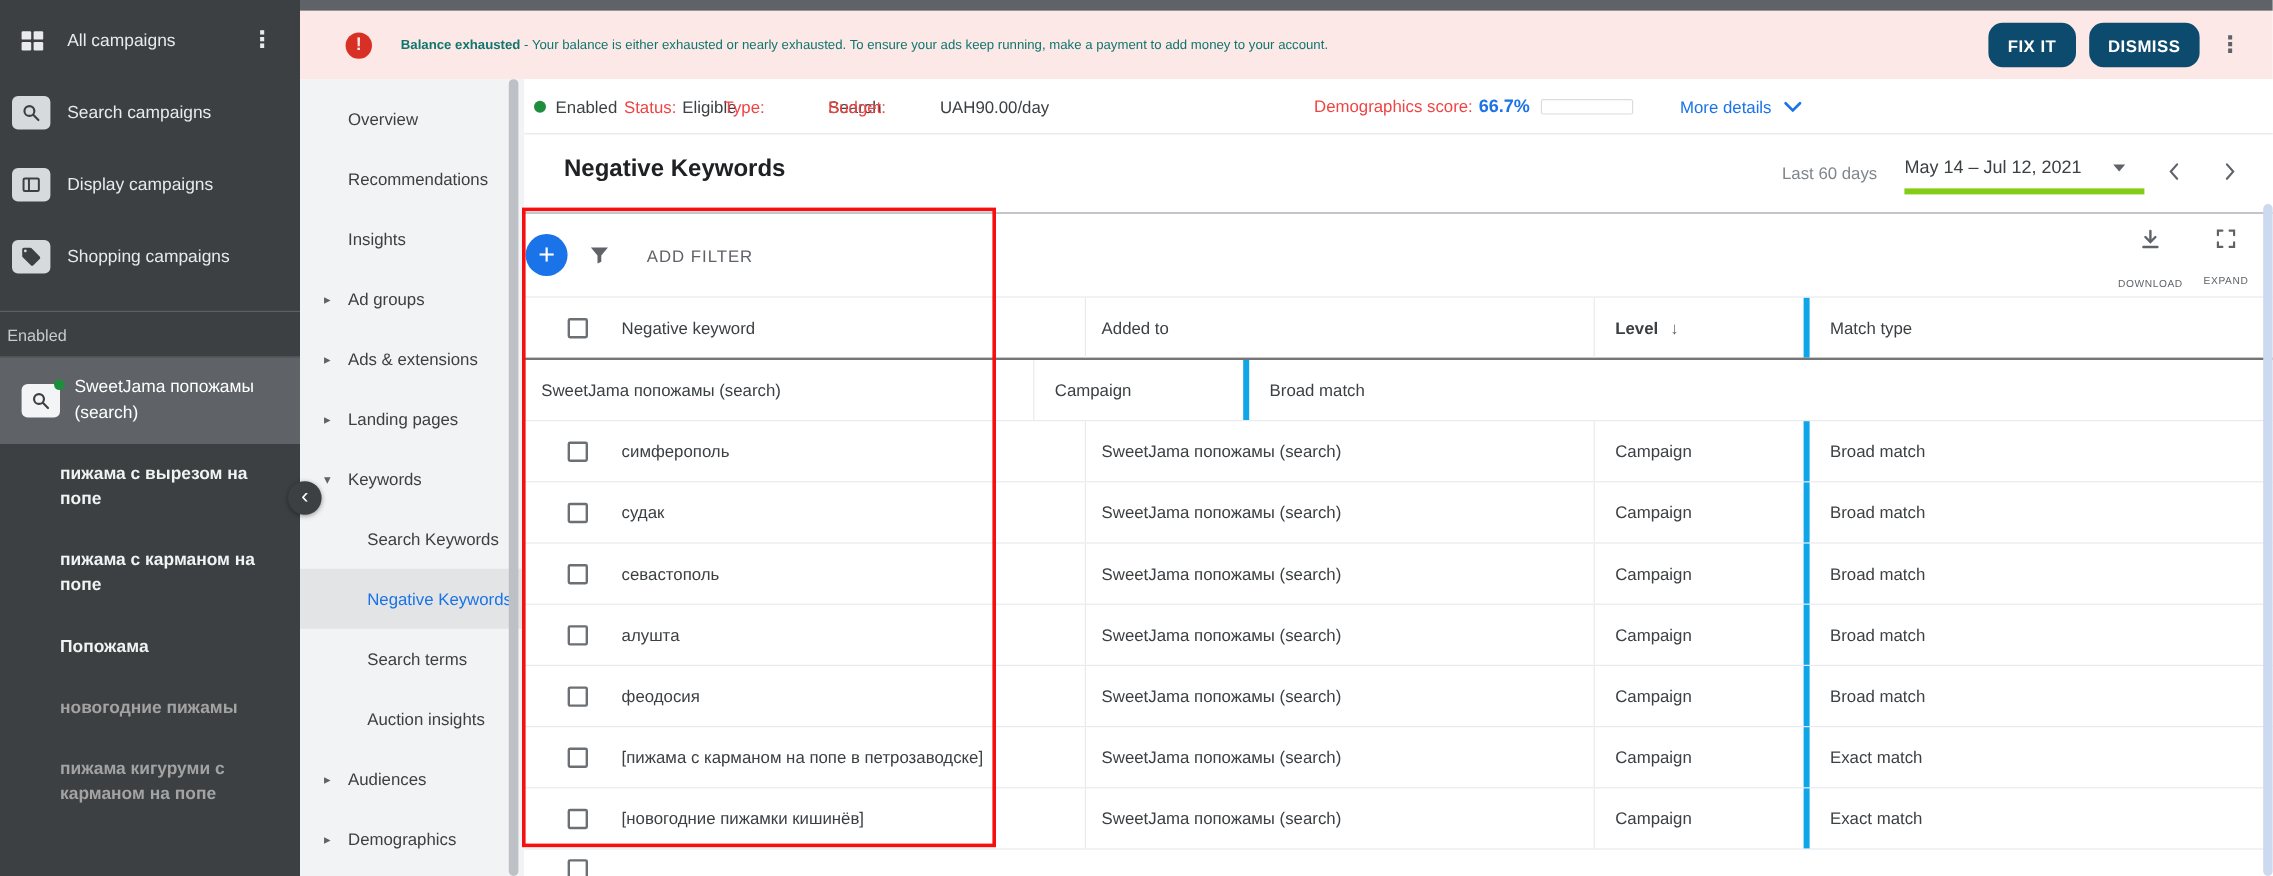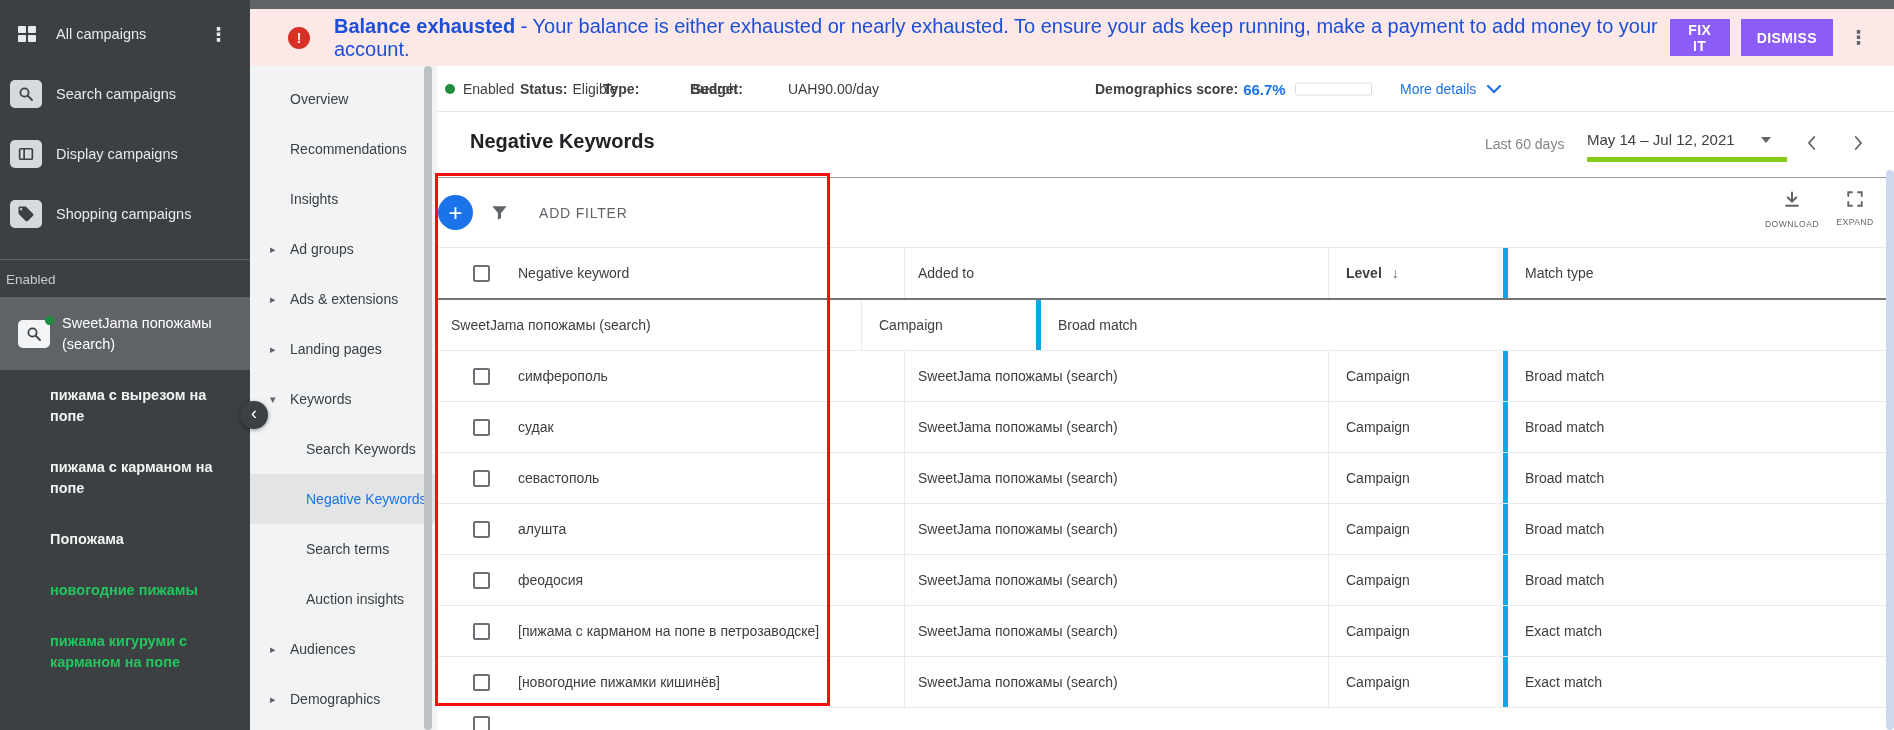--- a/index.html
+++ b/index.html
@@ -15,51 +15,51 @@
   .grid-slot { margin-left:12px; width:30px; height:28px; display:flex; align-items:center; justify-content:center; flex:none; }
   .kebab { color:#e8eaed; font-size:19px; font-weight:bold; letter-spacing:0; line-height:1; }
   .side-kebab { position:absolute; right:22px; top:50%; transform:translateY(-50%); }
   .side-divider { border-top:1px solid #5b6064; margin:0; }
   .section-label { padding:12px 0 10px 6px; font-size:13.5px; color:#c8cbce; }
   .campaign-selected { background:#5f6368; min-height:72px; display:flex; align-items:center; padding:10px 8px; cursor:pointer; }
   .campaign-selected .c-label { margin-left:12px; font-size:14.5px; font-weight:500; color:#fff; line-height:21px; }
   .icon-box.white { background:#f3f4f5; }
   .green-dot { position:absolute; right:-4px; top:-4px; width:9px; height:9px; border-radius:50%; background:#1e8e3e; }
   .adg { padding:15px 18px 15px 50px; font-size:14.5px; font-weight:700; line-height:21px; color:#f1f3f3; cursor:pointer; }
-  .adg.inactive { color:#22c55e; }
+  .adg.inactive { color:#a3a3a3; }
 
   
   .collapse-bubble { position:absolute; left:240px; top:401px; width:28px; height:28px; border-radius:50%; background:#3c4043; box-shadow:0 1px 4px rgba(0,0,0,.4); z-index:40; display:flex; align-items:center; justify-content:center; color:#fff; font-size:18px; cursor:pointer; }
   .collapse-bubble span { margin-top:-3px; }
 
   
   .top-strip { position:absolute; left:250px; top:0; width:1644px; height:9px; background:#5f6368; }
   .banner { position:absolute; left:250px; top:9px; width:1644px; height:57px; background:#fce8e6; display:flex; align-items:center; }
   .warn-icon { margin-left:38px; width:22px; height:22px; border-radius:50%; background:#d93025; color:#fce8e6; display:flex; align-items:center; justify-content:center; font-weight:bold; font-size:15px; flex:none; }
-  .banner-text { margin-left:24px; font-size:20px; color:#1d4ed8; }
+  .banner-text { margin-left:24px; font-size:11px; color:#0f766e; }
   .banner-text b { font-weight:700; }
   .banner-btns { margin-left:auto; display:flex; align-items:center; margin-right:26px; }
-  .red-btn { background:#8b5cf6; color:#fff; border:none; border-radius:0; height:37px; padding:0 16px; font-size:14px; font-weight:700; font-family:inherit; letter-spacing:.4px; margin-left:11px; cursor:pointer; }
+  .red-btn { background:#0c4a6e; color:#fff; border:none; border-radius:12px; height:37px; padding:0 16px; font-size:14px; font-weight:700; font-family:inherit; letter-spacing:.4px; margin-left:11px; cursor:pointer; }
   .banner-kebab { color:#5f6368; margin-left:16px; cursor:pointer; }
 
   
   .menu-sidebar { position:absolute; left:250px; top:66px; width:187px; height:664px; background:#f1f3f4; padding-top:8px; }
   .menu-item { height:50px; display:flex; align-items:center; font-size:14px; color:#3c4043; cursor:pointer; }
   .menu-item .caret { width:20px; margin-left:20px; font-size:11px; color:#5f6368; flex:none; }
   .menu-item .m-label { margin-left:0; }
   .menu-item.indent .m-label { margin-left:16px; }
   .menu-item.selected { background:#e2e4e6; color:#1a73e8; font-weight:500; }
   .menu-scrollbar { position:absolute; left:174px; top:0; width:8px; height:664px; background:#bdc1c6; border-radius:4px; }
 
   
   .content { position:absolute; left:437px; top:66px; width:1457px; height:664px; background:#fff; }
 
   .status-bar { position:relative; height:46px; border-bottom:1px solid #e4e6e8; font-size:14px; }
   .sb { position:absolute; top:50%; transform:translateY(-50%); display:flex; align-items:center; white-space:nowrap; }
-  .sb .lbl { color:#404040; margin-right:5px;font-weight:bold; }
+  .sb .lbl { color:#ef4444; margin-right:5px; }
   .sb .val { color:#3c4043; }
   .status-dot { width:10px; height:10px; border-radius:50%; background:#1e8e3e; margin-right:8px; }
   .opt-value { color:#1a73e8; font-weight:700; font-size:15px; }
   .opt-bar { margin-left:9px; width:77px; height:13px; border:1px solid #dadce0; border-radius:2px; background:#fff; overflow:hidden; }
   .opt-fill { height:100%; background:#1a73e8; }
   .more-details { color:#1a73e8; }
   .more-details .m-chev { margin-left:10px; display:inline-flex; }
 
   .title-row { position:relative; height:65px; }
   .page-title { position:absolute; left:33px; top:18px; font-size:20px; font-weight:700; color:#202124; }
@@ -68,21 +68,21 @@
   .range-value { font-size:15px; color:#3c4043; white-space:nowrap; }
   .date-caret { margin-left:26px; width:0; height:0; border-left:5px solid transparent; border-right:5px solid transparent; border-top:6px solid #5f6368; }
   .nav-chev { position:absolute; top:22px; cursor:pointer; display:flex; }
 
   .table-card { position:absolute; left:0; top:111px; width:1457px; height:553px; border-top:1px solid #9aa0a6; background:#fff; overflow:hidden; }
   .filter-row { position:relative; height:70px; display:flex; align-items:center; border-bottom:1px solid #e8eaed; }
   .plus-btn { margin-left:1px; width:35px; height:35px; border-radius:50%; background:#1a73e8; color:#fff; border:none; font-size:24px; line-height:33px; text-align:center; cursor:pointer; flex:none; font-family:inherit; }
   .funnel { margin-left:17px; display:flex; cursor:pointer; }
   .add-filter-label { margin-left:30px; font-size:14px; font-weight:500; letter-spacing:.8px; color:#5f6368; cursor:pointer; }
   .tool-block { position:absolute; top:12px; width:60px; display:flex; flex-direction:column; align-items:center; cursor:pointer; }
-  .tool-block .t-label { margin-top:5px; font-size:8.5px; letter-spacing:.5px; color:#5f6368; }
+  .tool-block .t-label { margin-top:16px; font-size:8.5px; letter-spacing:.5px; color:#5f6368; }
 
   .trow { display:flex; align-items:center; height:51px; border-bottom:1px solid #e8eaed; font-size:14px; color:#3c4043; }
   .header-row { height:52px; border-bottom:2px solid #757575; }
   .c1 { width:467px; display:flex; align-items:center; flex:none; }
   .c2 { width:424px; padding-left:13px; border-left:1px solid #e8eaed; align-self:stretch; display:flex; align-items:center; flex:none; }
   .c3 { width:175px; padding-left:17px; border-left:1px solid #e8eaed; align-self:stretch; display:flex; align-items:center; flex:none; }
   .c4 { flex:1; padding-left:17px; border-left:5px solid #0ea5e9; align-self:stretch; display:flex; align-items:center; }
   .checkbox { margin-left:36px; width:17px; height:17px; border:2px solid #6b7075; border-radius:2px; background:#fff; flex:none; cursor:pointer; }
   .kw { margin-left:28px; }
   .hdr-sorted { font-weight:700; }

